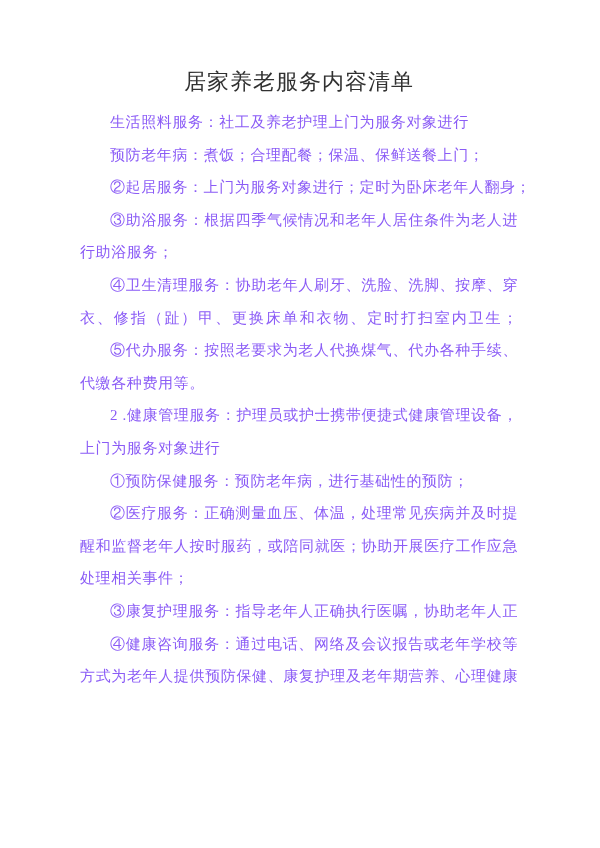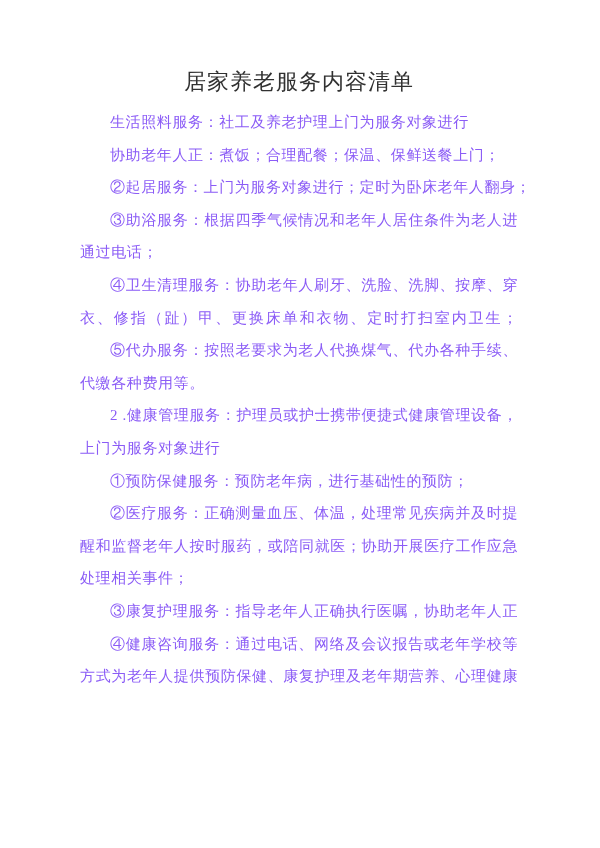--- a/index.html
+++ b/index.html
@@ -45,24 +45,24 @@
   }
 </style>
 </head>
 <body>
 
 <div class="page">
   <div class="content">
     <h1 class="doc-title">居家养老服务内容清单</h1>
 
     <div class="line indent">生活照料服务：社工及养老护理上门为服务对象进行</div>
-    <div class="line indent">协助老年人正：煮饭；合理配餐；保温、保鲜送餐上门；</div>
+    <div class="line indent">预防老年病：煮饭；合理配餐；保温、保鲜送餐上门；</div>
     <div class="line indent">②起居服务：上门为服务对象进行；定时为卧床老年人翻身；</div>
     <div class="line indent fill">③助浴服务：根据四季气候情况和老年人居住条件为老人进</div>
-    <div class="line">通过电话；</div>
+    <div class="line">行助浴服务；</div>
     <div class="line indent fill">④卫生清理服务：协助老年人刷牙、洗脸、洗脚、按摩、穿</div>
     <div class="line fill">衣、修指（趾）甲、更换床单和衣物、定时打扫室内卫生；</div>
     <div class="line indent fill">⑤代办服务：按照老要求为老人代换煤气、代办各种手续、</div>
     <div class="line">代缴各种费用等。</div>
     <div class="line indent fill">2 .健康管理服务：护理员或护士携带便捷式健康管理设备，</div>
     <div class="line">上门为服务对象进行</div>
     <div class="line indent">①预防保健服务：预防老年病，进行基础性的预防；</div>
     <div class="line indent fill">②医疗服务：正确测量血压、体温，处理常见疾病并及时提</div>
     <div class="line fill">醒和监督老年人按时服药，或陪同就医；协助开展医疗工作应急</div>
     <div class="line">处理相关事件；</div>

